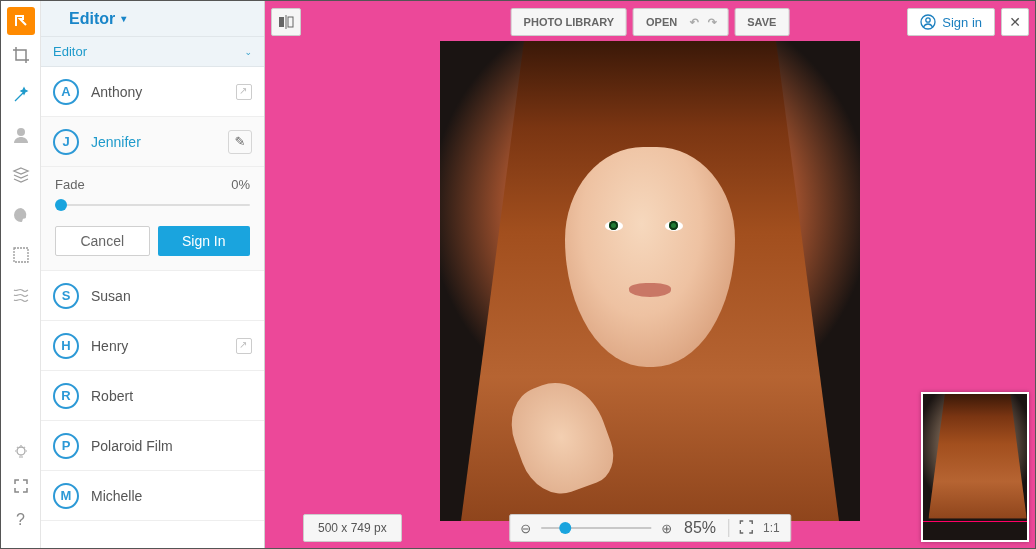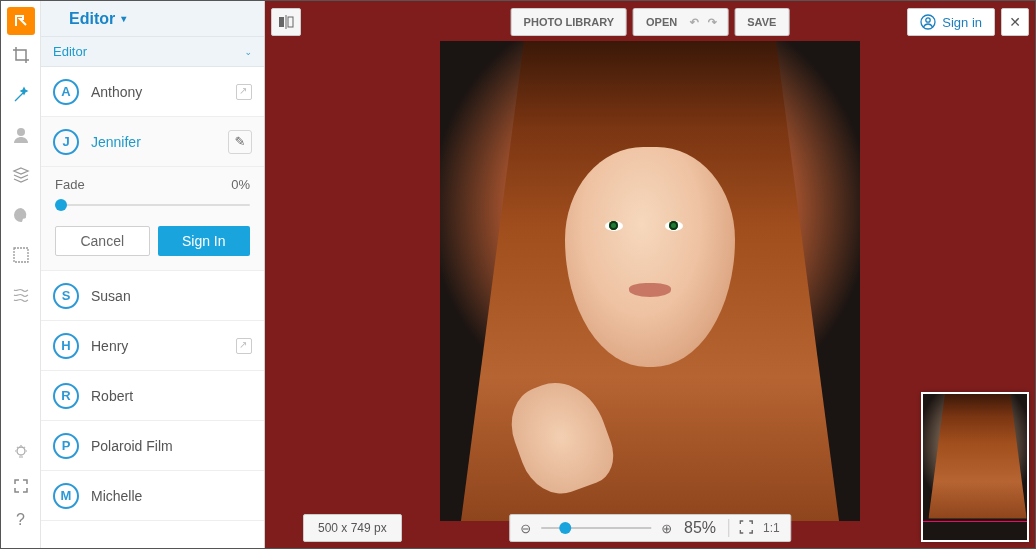--- a/index.html
+++ b/index.html
@@ -32,21 +32,21 @@
 .slider { position: relative; height: 14px; }
 .slider .track { position: absolute; top: 6px; left: 0; right: 0; height: 2px; background: #ddd; border-radius: 2px; }
 .slider .knob { position: absolute; top: 1px; left: 0; width: 12px; height: 12px; background: #1aa4de; border-radius: 50%; }
 
 .btn-row { display: flex; gap: 8px; margin-top: 14px; }
 .btn { flex: 1; height: 30px; display: flex; align-items: center; justify-content: center; font-size: 14px; border-radius: 2px; cursor: pointer; }
 .btn.cancel { border: 1px solid #d0d0d0; color: #666; background: #fff; }
 .btn.signin { background: #1aa4de; color: #fff; }
 
 
-.canvas-area { position: absolute; left: 264px; top: 0; right: 0; bottom: 0; background: #7f1d1d; }
+.canvas-area { position: absolute; left: 264px; top: 0; right: 0; bottom: 0; background: #ec4899; }
 
 .top-bar { position: absolute; top: 6px; left: 6px; right: 6px; height: 30px; display: flex; align-items: center; }
 .tb-btn { height: 28px; background: #f6f6f6; border: 1px solid #ccc; color: #666; font-size: 11px; font-weight: bold; padding: 0 12px; display: flex; align-items: center; justify-content: center; border-radius: 2px; cursor: pointer; }
 .tb-sq { width: 30px; padding: 0; }
 .center-group { position: absolute; left: 50%; transform: translateX(-50%); display: flex; gap: 6px; }
 .arrow-dis { width: 18px; color: #aaa; display:flex; align-items:center; justify-content:center; }
 
 .right-group { margin-left: auto; display: flex; gap: 6px; }
 .signin-top { height: 28px; background: #fff; border: 1px solid #ccc; color: #1b7fbf; padding: 0 12px; display: flex; align-items: center; gap: 6px; font-size: 13px; border-radius: 2px; cursor:pointer; }
 .close-top { width: 28px; height: 28px; background: #fff; border: 1px solid #ccc; display: flex; align-items: center; justify-content: center; color: #555; font-size: 14px; border-radius:2px; cursor:pointer;}

